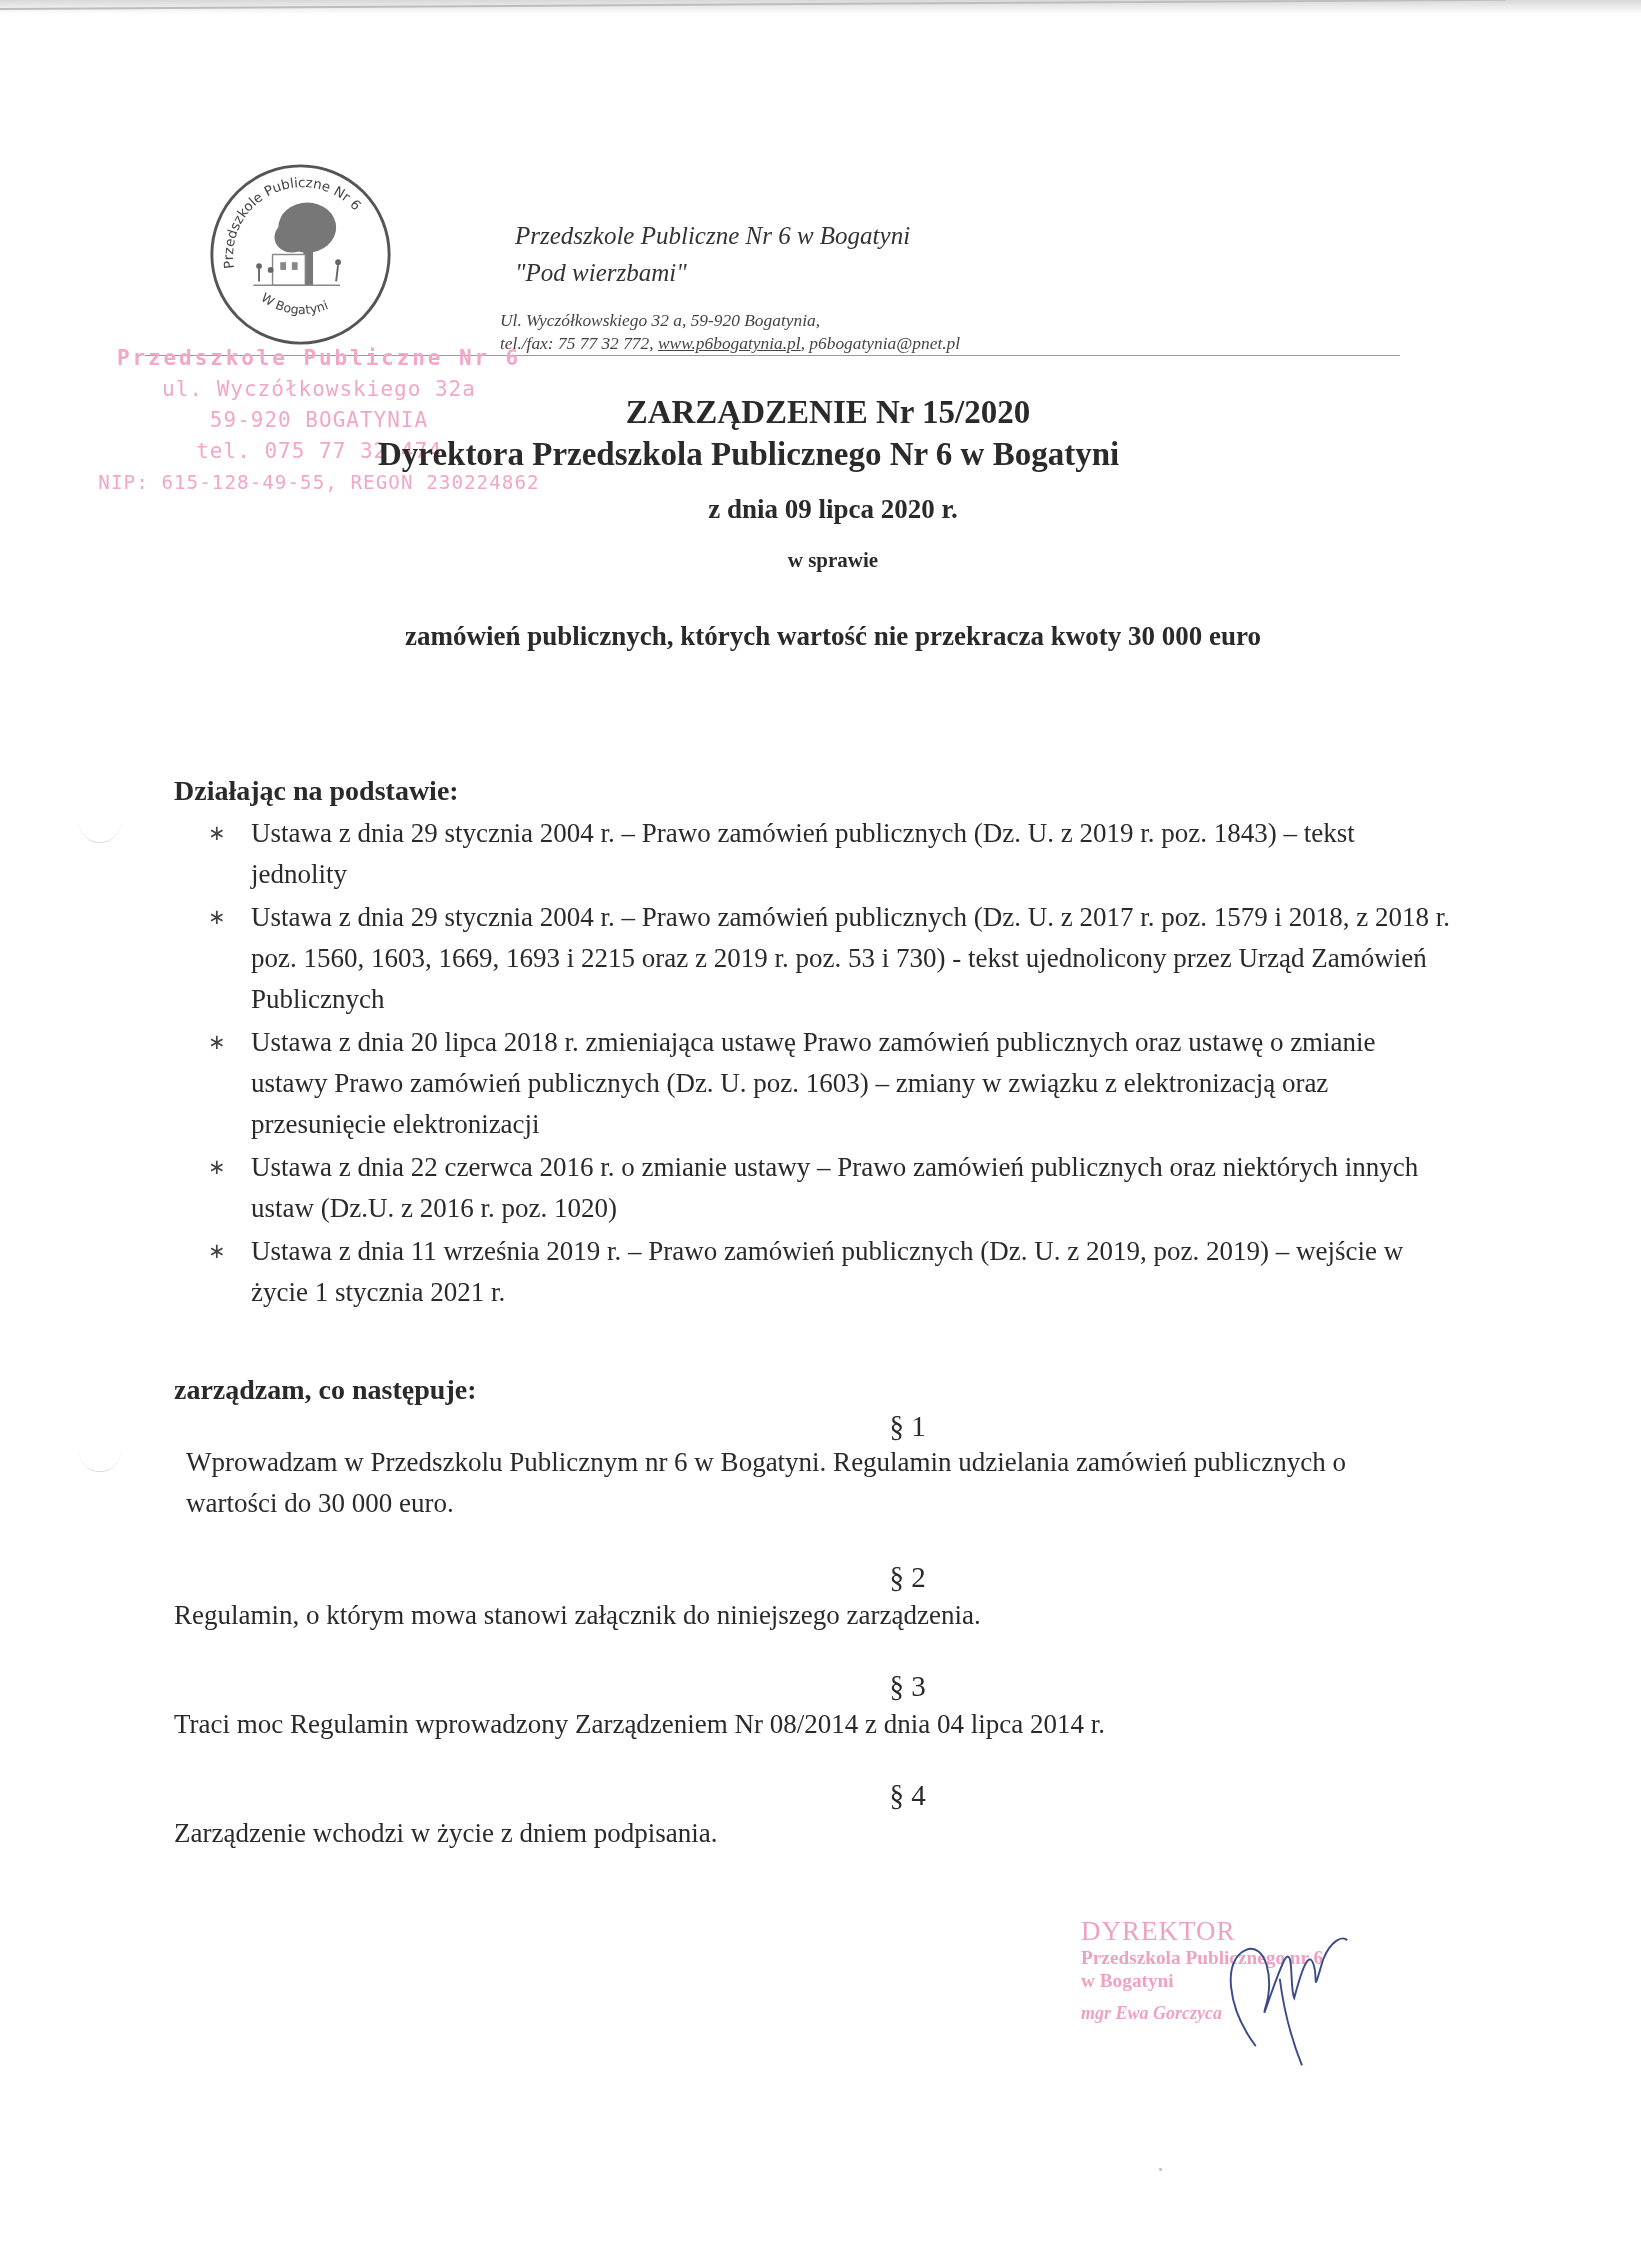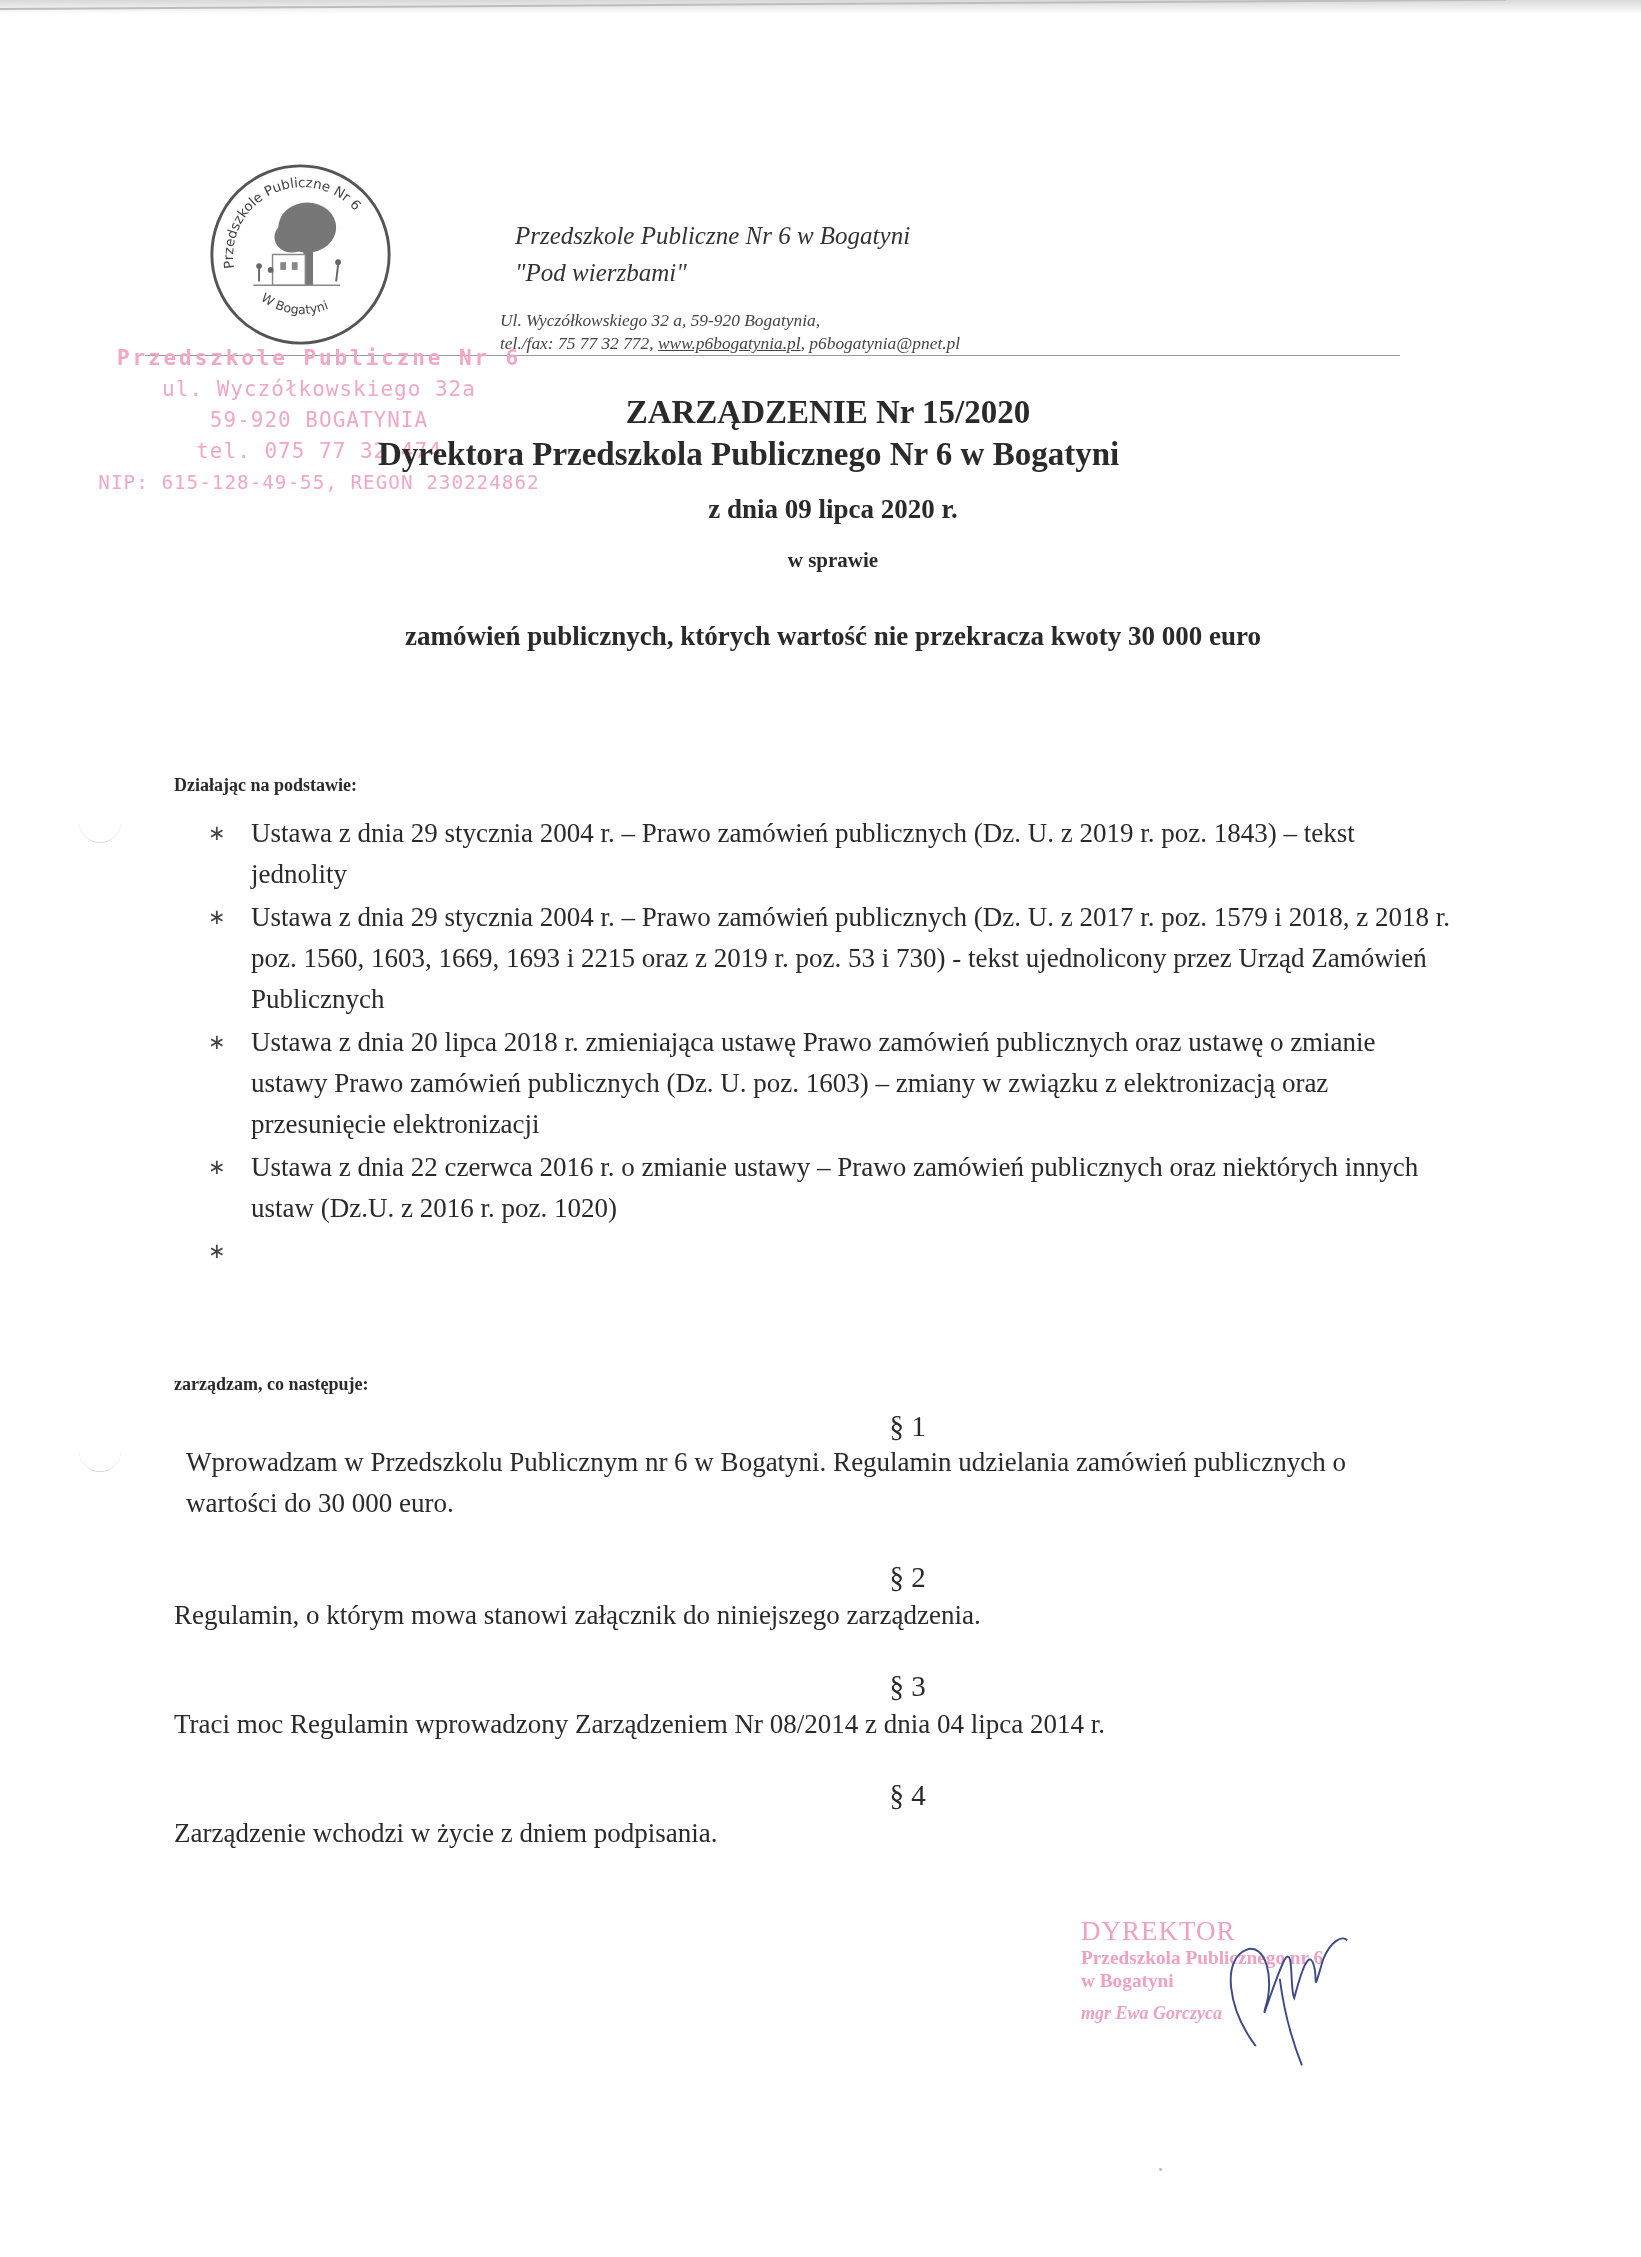--- a/index.html
+++ b/index.html
@@ -22,21 +22,21 @@
   .stamp .s1 { font-weight: bold; letter-spacing: 2.9px; }
   
   .title { left: 0; width: 1540px; text-align: center; font-weight: bold; }
   .t1 { top: 394px; font-size: 33px; padding-left: 116px; box-sizing: border-box; }
   .t2 { top: 436px; font-size: 33px; padding-left: 406px; box-sizing: border-box; }
   .t3 { top: 494px; font-size: 27px; padding-left: 126px; box-sizing: border-box; }
   .t4 { top: 548px; font-size: 21px; padding-left: 126px; box-sizing: border-box; }
   .t5 { top: 618px; font-size: 27px; padding-left: 126px; box-sizing: border-box; line-height: 37px; }
   
   .body-text { left: 174px; width: 1255px; font-size: 27px; }
-  .section-head { font-weight: bold; font-size: 18px; }
+  .section-head { font-weight: bold; font-size: 28px; }
   .basis-head { top: 775px; }
   .basis-list { left: 208px; top: 813px; width: 1246px; list-style: none; margin: 0; padding: 0; font-size: 27px; line-height: 41px; }
   .basis-list li { position: relative; padding-left: 43px; margin-bottom: 1.9px; }
   .basis-list .star { position: absolute; left: 0; top: 0; font-family: "DejaVu Sans", sans-serif; font-size: 21px; color: #444; }
   .order-head { top: 1374px; }
   .para-num { left: 0; width: 1641px; text-align: center; font-size: 29px; padding-left: 174px; box-sizing: border-box; }
   .para-text { left: 174px; width: 1255px; font-size: 27px; line-height: 41px; }
   
   .hole { width: 42px; height: 23px; border-bottom: 1.9px solid #d9d9d9; border-radius: 0 0 21px 21px; }
   
@@ -107,21 +107,21 @@
 <div class="abs title t5">
   <div>zamówień publicznych, których wartość nie przekracza kwoty 30 000  euro</div>
 </div>
 
 <div class="abs body-text section-head basis-head">Działając na podstawie:</div>
 <ul class="abs basis-list">
   <li><span class="star">∗</span><span>Ustawa z dnia 29 stycznia 2004 r. – Prawo zamówień publicznych (Dz. U. z  2019 r. poz. 1843) – tekst jednolity</span></li>
   <li><span class="star">∗</span><span>Ustawa z dnia 29 stycznia 2004 r. – Prawo zamówień publicznych (Dz. U. z 2017 r. poz. 1579 i 2018, z 2018 r. poz. 1560, 1603, 1669, 1693 i 2215 oraz z 2019 r. poz. 53 i 730) - tekst ujednolicony przez Urząd Zamówień Publicznych</span></li>
   <li><span class="star">∗</span><span>Ustawa z dnia 20 lipca 2018 r. zmieniająca ustawę Prawo zamówień publicznych oraz ustawę o zmianie ustawy Prawo zamówień publicznych (Dz. U. poz. 1603) – zmiany w związku z elektronizacją oraz przesunięcie elektronizacji</span></li>
   <li><span class="star">∗</span><span>Ustawa z dnia 22 czerwca 2016 r. o zmianie ustawy – Prawo zamówień publicznych oraz niektórych innych ustaw (Dz.U. z 2016 r. poz. 1020)</span></li>
-  <li><span class="star">∗</span></li>
+  <li><span class="star">∗</span><span>Ustawa z dnia 11 września 2019 r. – Prawo zamówień publicznych (Dz. U. z 2019, poz. 2019) – wejście w życie 1 stycznia 2021 r.</span></li>
 </ul>
 
 <div class="abs body-text section-head order-head">zarządzam, co następuje:</div>
 
 <div class="abs para-num" style="top:1410px;">§ 1</div>
 <div class="abs para-text" style="top:1442px;margin-left:12px;">Wprowadzam w Przedszkolu Publicznym nr 6 w Bogatyni. Regulamin udzielania zamówień publicznych o wartości do 30 000 euro.</div>
 
 <div class="abs para-num" style="top:1561px;">§ 2</div>
 <div class="abs para-text" style="top:1595px;">Regulamin, o którym mowa stanowi załącznik do niniejszego zarządzenia.</div>
 

